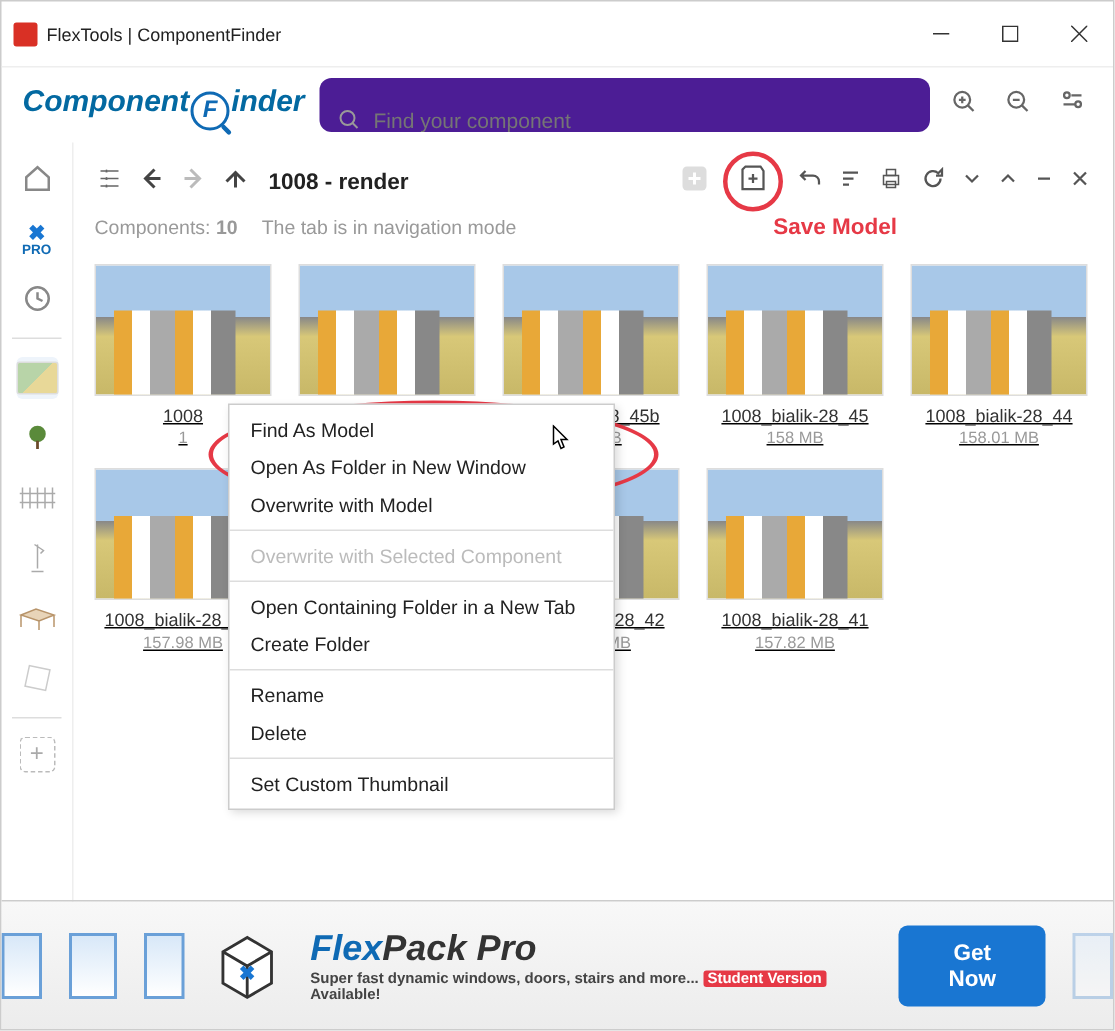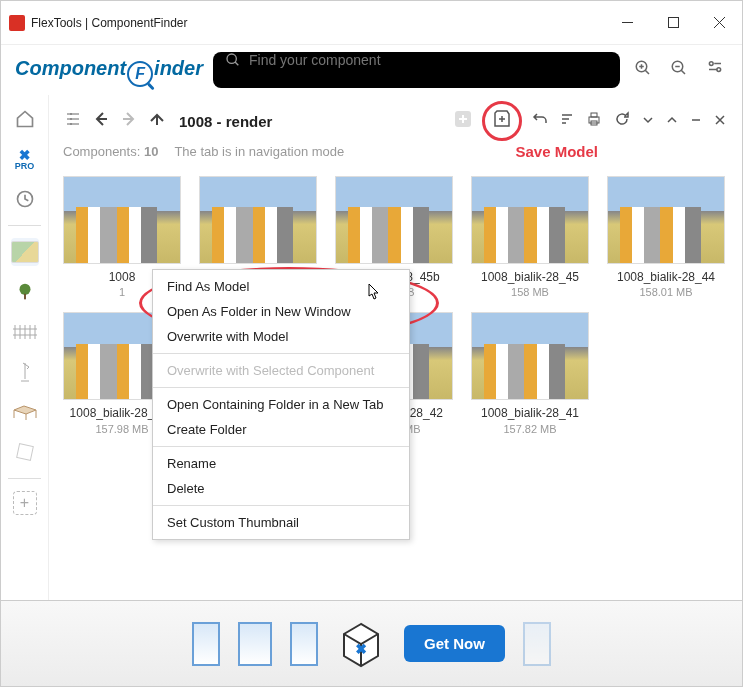--- a/index.html
+++ b/index.html
@@ -9,21 +9,21 @@
 .titlebar .app-icon { width: 16px; height: 16px; background: #d93025; border-radius: 2px; margin-right: 6px; }
 .titlebar .title { font-size: 12px; color: #222; flex: 1; }
 .titlebar .win-btn { width: 46px; height: 30px; display: flex; align-items: center; justify-content: center; color: #333; cursor: pointer; }
 .titlebar .win-btn svg { width: 11px; height: 11px; }
 
 .header { height: 50px; display: flex; align-items: center; padding: 0 14px; gap: 10px; }
 .logo { display: flex; align-items: baseline; font-weight: 700; font-style: italic; font-size: 20px; }
 .logo .c1 { color: #0369a1; }
 .logo .fglyph { display:inline-flex; align-items:center; justify-content:center; width:26px; height:26px; border:2.5px solid #0f6ab4; border-radius:50%; color:#0f6ab4; font-size:16px; margin:0 1px; position:relative; top:4px;}
 .logo .fglyph::after { content:""; position:absolute; width:8px; height:2.5px; background:#0f6ab4; bottom:-2px; right:-4px; transform:rotate(45deg); border-radius:2px;}
-.search-wrap { flex: 1; display: flex; align-items: flex-start; background: #000000; border-radius: 8px; height: 36px; padding: 0 12px; gap: 8px; }
+.search-wrap { flex: 1; display: flex; align-items: flex-end; background: #4c1d95; border-radius: 8px; height: 36px; padding: 0 12px; gap: 8px; }
 .search-wrap input { flex: 1; border: none; background: transparent; outline: none; font-size: 14px; color: #888; }
 .header .hicon { color: #666; cursor: pointer; padding:4px;}
 
 .main { display: flex; height: 518px; }
 .sidebar { width: 48px; display: flex; flex-direction: column; align-items: center; padding-top: 10px; gap: 12px; border-right: 1px solid #eee; }
 .sidebar .sicon { width: 28px; height: 28px; display:flex; align-items:center; justify-content:center; color:#777; cursor:pointer; border-radius:4px;}
 .sidebar .sicon.active { background:#eef4fb; }
 .sidebar .xpro { font-size:9px; font-weight:700; color:#0f6ab4; text-align:center; line-height:1;}
 .sidebar .add-box { width:24px; height:24px; border:1px dashed #bbb; color:#aaa; border-radius:4px;}
 .sidebar .thumb { width:30px; height:22px; border:1px solid #ddd; border-radius:2px; background:linear-gradient(135deg,#b8d4a8 50%,#e8d898 50%);}
@@ -31,21 +31,21 @@
 .content { flex: 1; padding: 10px 14px 0 14px; position: relative; overflow:hidden;}
 .toolbar { display: flex; align-items: center; gap: 8px; height: 32px; }
 .toolbar .tbtn { color: #555; cursor: pointer; padding: 2px; }
 .toolbar .crumb { font-size: 15px; font-weight: 600; color: #222; margin-left:4px;}
 .toolbar .spacer { flex: 1; }
 .toolbar .circ { border: 3px solid #e63946; border-radius: 50%; width: 40px; height: 40px; display:flex; align-items:center; justify-content:center; }
 
 .status-row { display: flex; align-items: center; gap: 16px; margin-top: 6px; font-size: 13px; color: #999; }
 .status-row .save-lbl { margin-left: auto; margin-right: 130px; color: #e63946; font-weight: 700; font-size:15px;}
 
-.grid { display: flex; flex-wrap: wrap; gap: 14px 18px; margin-top: 16px; }
+.grid { display: flex; flex-wrap: wrap; gap: 14px 18px; margin-top: 16px; text-decoration: underline; }
 .card { width: 118px; text-align: center; }
 .card .img { width: 118px; height: 88px; background: linear-gradient(180deg,#a8c8e8 0%,#a8c8e8 40%,#888 40%,#d8c878 55%, #c8b868 100%); position:relative; border:1px solid #ddd;}
 .card .img::before { content:""; position:absolute; left:10%; bottom:0; width:70%; height:65%; background:linear-gradient(90deg,#e8a838 0 15%,#fff 15% 30%,#aaa 30% 50%,#e8a838 50% 65%,#fff 65% 80%,#888 80% 100%); }
 .card .name { font-size: 12px; color: #333; margin-top: 6px; line-height: 1.2; }
 .card .size { font-size: 11px; color: #999; margin-top: 2px; }
 
 .ctx-ellipse { position:absolute; border:3px solid #e63946; border-radius:50%; width:300px; height:72px; left:90px; top:172px; pointer-events:none;}
 .ctx-menu { position: absolute; left: 103px; top: 174px; width: 258px; background: #fff; border: 1px solid #ccc; box-shadow: 2px 2px 6px rgba(0,0,0,0.15); font-size: 13px; padding: 4px 0; }
 .ctx-menu .mi { padding: 5px 14px; color: #222; cursor: pointer; }
 .ctx-menu .mi.dis { color: #bbb; cursor: default; }
@@ -304,15 +304,19 @@
 
 <div class="banner">
   <div class="door"></div>
   <div class="door" style="width:34px;"></div>
   <div class="door"></div>
   <svg class="box3d" viewBox="0 0 50 50">
       <path d="M25 5L8 15v22l17 10 17-10V15z" fill="#fff" stroke="#333" stroke-width="2"></path>
       <path d="M8 15l17 10 17-10M25 25v22" stroke="#333" stroke-width="2" fill="none"></path>
       <text x="25" y="35" text-anchor="middle" font-size="14" font-weight="bold" fill="#1976d2">✖</text>
     </svg>
+  <div class="fptext">
+    <div class="fp1"><span class="a">Flex</span><span class="b">Pack Pro</span></div>
+    <div class="fp2"><span>Super fast dynamic windows, doors, stairs and more...</span> <span class="sv">Student Version</span> <span>Available!</span></div>
+  </div>
   <button class="getnow">Get Now</button>
   <div class="door" style="opacity:0.4;"></div>
 </div>
 
 </body></html>

